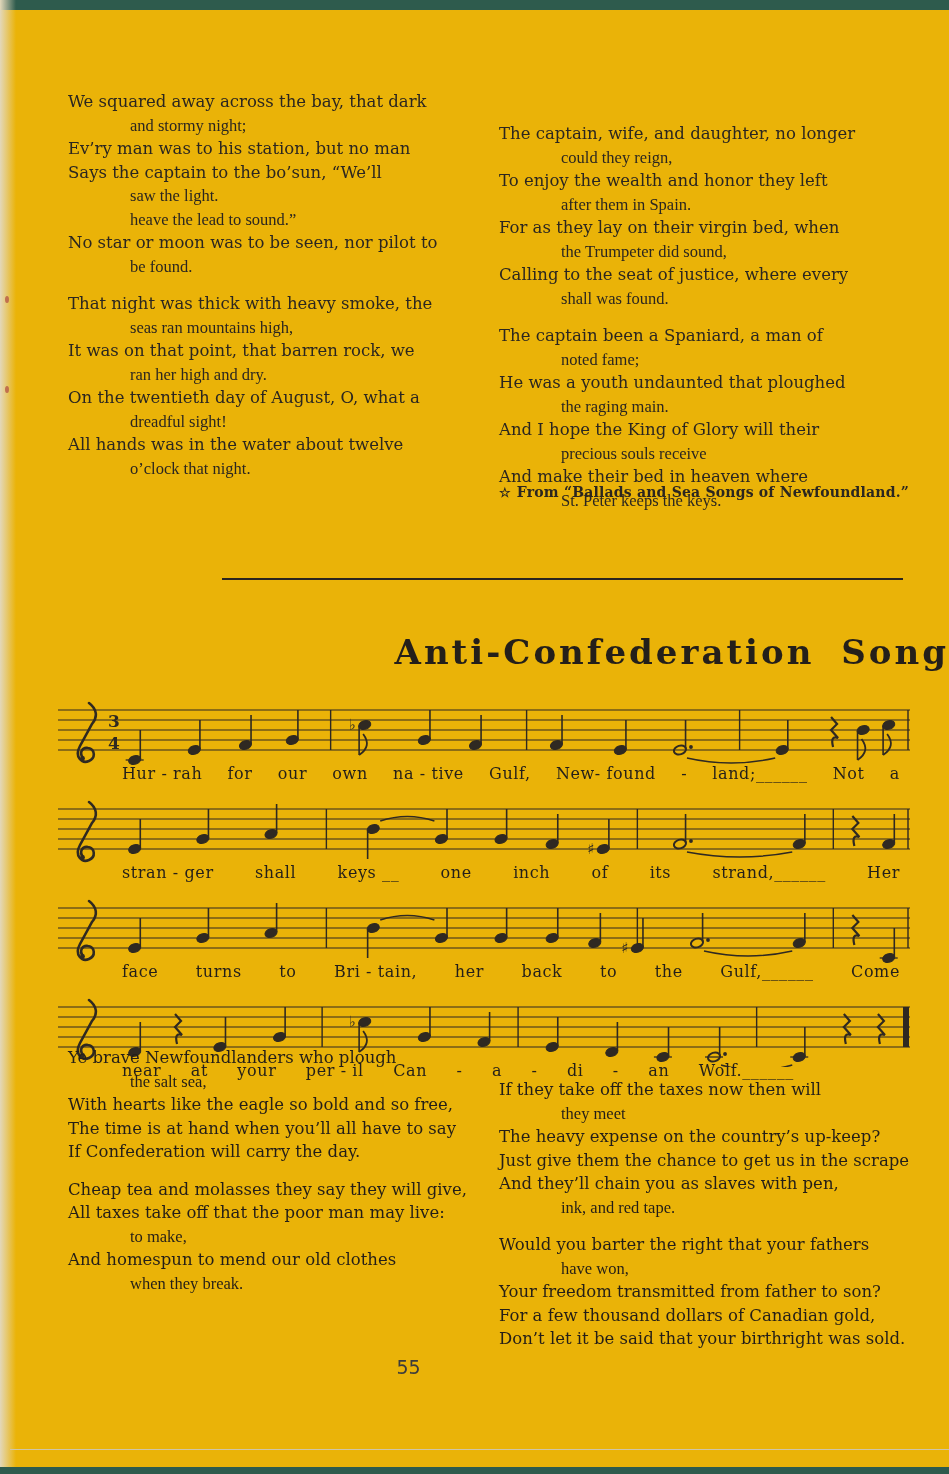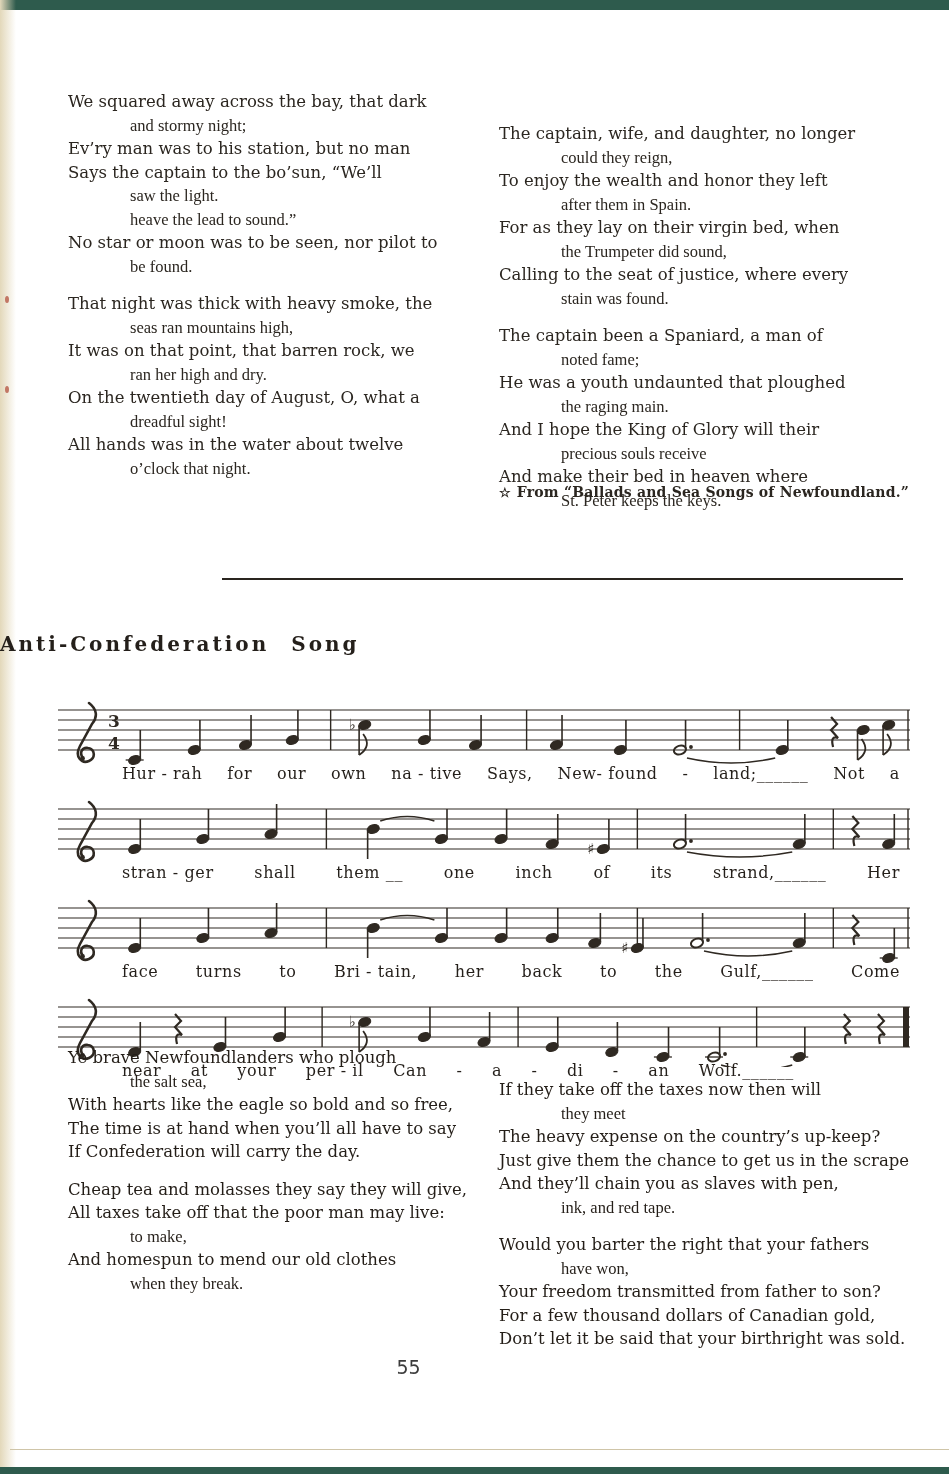--- a/index.html
+++ b/index.html
@@ -1,16 +1,16 @@
 <!DOCTYPE html>
 <html><head>
 <meta charset="utf-8">
 <style>
   html,body{margin:0;padding:0;background:#d8d2bd;}
-  .page{position:relative;width:949px;height:1474px;background:#ffffff;overflow:hidden;
+  .page{position:relative;width:949px;height:1474px;background:#eab308;overflow:hidden;
         font-family:"DejaVu Serif",serif;color:#2b2620;}
   .band{position:absolute;left:0;right:0;background:#2e5b4d;}
   .band.top{top:0;height:10px;}
   .band.bottom{bottom:0;height:7px;}
   .left-edge{position:absolute;left:0;top:0;bottom:0;width:16px;
              background:linear-gradient(90deg,#e3d8ba,rgba(248,244,227,0));}
   .edge-line{position:absolute;left:10px;right:0;top:1449px;height:1px;background:#cfc5a8;}
   .speck{position:absolute;width:4px;height:7px;border-radius:50%;background:#b65a47;opacity:.8;}
   .speck.s1{left:5px;top:296px;}
   .speck.s2{left:5px;top:386px;}
@@ -25,22 +25,22 @@
   .line{font-size:16.5px;line-height:23.5px;white-space:nowrap;}
   .line.indent{padding-left:62px;font-family:Liberation Serif, serif;}
   .bottom-verses .line{color:#241e18;}
 
   .attribution{position:absolute;top:484px;left:499px;width:410px;text-align:right;
                font-size:14px;font-weight:bold;letter-spacing:.2px;color:#2b2620;}
   .attribution .star{font-size:13px;margin-right:6px;}
 
   .divider{position:absolute;top:578px;left:222px;width:681px;height:2px;background:#2a251f;}
 
-  .title{position:absolute;top:632px;left:0;width:949px;margin:0;text-align:left;
-         font-size:20px;font-weight:bold;letter-spacing:3px;word-spacing:12px;color:#241f1a;}
+  .title{position:absolute;top:632px;left:0;width:949px;margin:0;text-align:right;
+         font-size:34px;font-weight:bold;letter-spacing:3px;word-spacing:12px;color:#241f1a;}
 
   .music{position:absolute;top:690px;left:58px;width:856px;}
   .staff{margin-bottom:2px;}
   .staff svg{display:block;}
   .lyrics{display:flex;justify-content:space-between;align-items:flex-start;
           margin:-6px 14px 6px 64px;font-size:16px;letter-spacing:.6px;color:#241f1a;}
   .staff:nth-child(4) .lyrics{margin-right:120px;}
   .lyrics span{white-space:nowrap;}
 
   .pagenum{position:absolute;top:1356px;left:0;width:817px;text-align:center;
@@ -80,21 +80,21 @@
       </div>
     <div class="col right">
         <div class="stanza">
           <div class="line">The captain, wife, and daughter, no longer</div>
           <div class="line indent">could they reign,</div>
           <div class="line">To enjoy the wealth and honor they left</div>
           <div class="line indent">after them in Spain.</div>
           <div class="line">For as they lay on their virgin bed, when</div>
           <div class="line indent">the Trumpeter did sound,</div>
           <div class="line">Calling to the seat of justice, where every</div>
-          <div class="line indent">stain was found.</div>
+          <div class="line indent">shall was found.</div>
         </div>
         <div class="stanza">
           <div class="line">The captain been a Spaniard, a man of</div>
           <div class="line indent">noted fame;</div>
           <div class="line">He was a youth undaunted that ploughed</div>
           <div class="line indent">the raging main.</div>
           <div class="line">And I hope the King of Glory will their</div>
           <div class="line indent">precious souls receive</div>
           <div class="line">And make their bed in heaven where</div>
           <div class="line indent">St. Peter keeps the keys.</div>
@@ -160,21 +160,21 @@
           <line x1="825.0999999999999" y1="28" x2="825.0999999999999" y2="57" stroke="#2f2922" stroke-width="1.6"></line>
           <path d="M825.0999999999999,57 C834.0999999999999,51 835.0999999999999,44 829.0999999999999,36" fill="none" stroke="#2f2922" stroke-width="1.8"></path>
           <path d="M628.9599999999999,60 Q673.0799999999999,70 717.1999999999999,60" fill="none" stroke="#2f2922" stroke-width="1.5"></path>
         </svg>
         <div class="lyrics">
           <span>Hur - rah</span>
           <span>for</span>
           <span>our</span>
           <span>own</span>
           <span>na - tive</span>
-          <span>Says,</span>
+          <span>Gulf,</span>
           <span>New- found</span>
           <span>-</span>
           <span>land;______</span>
           <span>Not</span>
           <span>a</span>
         </div>
       </div>
       <div class="staff">
         <svg viewBox="0 -8 852 80" width="852" height="80">
           <line x1="0" y1="12" x2="852" y2="12" stroke="#2f2922" stroke-width="1.2"></line>
@@ -212,21 +212,21 @@
           <line x1="746.84" y1="46" x2="746.84" y2="17" stroke="#2f2922" stroke-width="1.6"></line>
           <path d="M2,-13 l6,7 l-6,6 l7,8 q-8,-3 -5,9" transform="translate(792.36,32)" fill="none" stroke="#2f2922" stroke-width="2.2"></path>
           <ellipse cx="830.6999999999999" cy="47" rx="6.2" ry="4.3" transform="rotate(-18 830.6999999999999 47)" fill="#2f2922" stroke="#2f2922" stroke-width="1"></ellipse>
           <line x1="836.3" y1="46" x2="836.3" y2="17" stroke="#2f2922" stroke-width="1.6"></line>
           <path d="M322.24,24 Q349.32,15 376.4,24" fill="none" stroke="#2f2922" stroke-width="1.5"></path>
           <path d="M628.9599999999999,55 Q681.5999999999999,65 734.24,55" fill="none" stroke="#2f2922" stroke-width="1.5"></path>
         </svg>
         <div class="lyrics">
           <span>stran - ger</span>
           <span>shall</span>
-          <span>them __</span>
+          <span>keys __</span>
           <span>one</span>
           <span>inch</span>
           <span>of</span>
           <span>its</span>
           <span>strand,______</span>
           <span>Her</span>
         </div>
       </div>
       <div class="staff">
         <svg viewBox="0 -8 852 80" width="852" height="80">

